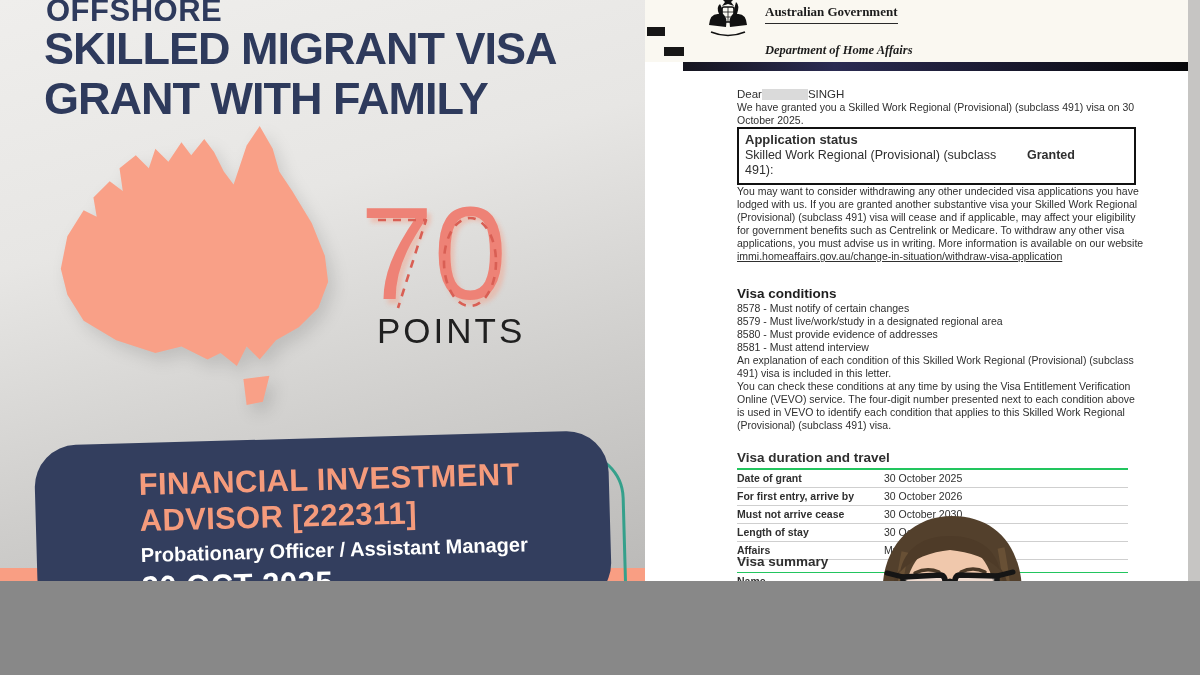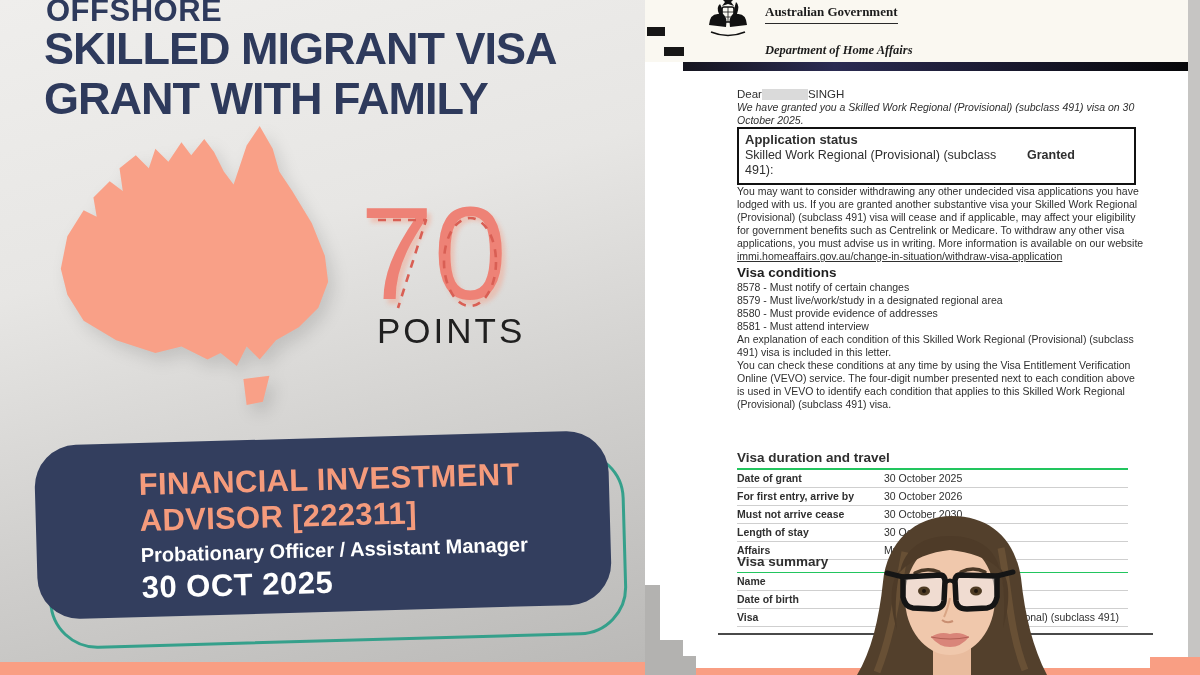--- a/index.html
+++ b/index.html
@@ -1,16 +1,16 @@
 <!DOCTYPE html>
 <html><head>
 <meta charset="utf-8">
 <style>
   html,body{margin:0;padding:0;background:#888;}
-  .canvas{position:relative;width:1200px;height:675px;overflow:hidden;
+  .canvas{position:relative;width:1200px;height:581px;overflow:hidden;
     font-family:"Liberation Sans",sans-serif;
     background:linear-gradient(165deg,#efeeec 0%,#e7e6e4 30%,#cfcecc 58%,#adacaa 100%);}
   .abs{position:absolute;}
 
   
   .kicker{left:46px;top:-7px;font-size:31px;font-weight:bold;color:#2e3a5c;letter-spacing:.5px;}
   .big-title{left:44px;top:24px;font-size:45px;line-height:50px;font-weight:bold;color:#2e3a5c;letter-spacing:-1px;}
   .map-wrap{left:38px;top:126px;width:326px;height:292px;filter:drop-shadow(6px 8px 8px rgba(0,0,0,.12));}
   .points-num{left:360px;top:188px;font-size:132px;line-height:1;font-weight:normal;color:#ee8276;
     filter:drop-shadow(4px 5px 2px rgba(244,160,135,.45));}
@@ -38,27 +38,27 @@
   .gov-block{position:absolute;left:120px;top:4px;font-family:"Liberation Serif",serif;color:#1c1c1c;}
   .gov-name{font-size:13px;font-weight:bold;border-bottom:1.5px solid #2a2a2a;padding-bottom:3px;width:max-content;}
   .gov-dept{font-size:12.5px;font-weight:bold;margin-top:19px;font-style:italic;}
   .dark-bar{position:absolute;left:38px;top:62px;width:505px;height:9px;
     background:linear-gradient(90deg,#15151f 0%,#2b2b52 30%,#1b1b33 60%,#060608 100%);}
 
   .letter{position:absolute;left:92px;top:88px;width:408px;color:#2f2f2f;font-size:10.5px;line-height:13px;}
   .salut{display:flex;align-items:center;gap:0;font-size:11.5px;}
   .salut-redact{display:inline-block;width:46px;height:11px;background:#dadada;}
   .letter p{margin:0;}
-  .mt7{margin-top:7px;font-style:italic;} .mt9{margin-top:9px;} .mt8{margin-top:8px;}
+  .mt7{margin-top:7px;} .mt9{margin-top:9px;} .mt8{margin-top:8px;}
   .status-box{border:2px solid #111;padding:3px 6px 5px 6px;width:383px;}
   .status-head{font-size:13px;font-weight:bold;line-height:16px;}
   .status-row{display:flex;font-size:12.5px;line-height:15px;}
   .status-label{flex:0 0 272px;}
   .status-val{font-weight:bold;padding-left:10px;}
-  .sec-h{font-size:13.5px;font-weight:bold;color:#1e1e1e;margin-top:2px;line-height:16px;}
+  .sec-h{font-size:13.5px;font-weight:bold;color:#1e1e1e;margin-top:23px;line-height:16px;}
   .cond-items div{line-height:13px;}
   .u-link{text-decoration:underline;}
 
   .tbl{position:absolute;left:92px;width:391px;color:#2f2f2f;}
   .tbl-h{font-size:13.5px;font-weight:bold;padding-bottom:3px;border-bottom:2px solid #22c55e;}
   .tbl-row{display:flex;padding:2px 0 3px 0;border-bottom:1px solid #cfcfcf;font-size:10.5px;line-height:12px;}
   .tbl-label{flex:0 0 147px;font-weight:bold;}
   .footer-line{position:absolute;left:73px;top:633px;width:435px;height:2px;background:#4a4a4a;}
 
   .gray-steps div{position:absolute;background:#b3b2b0;}

